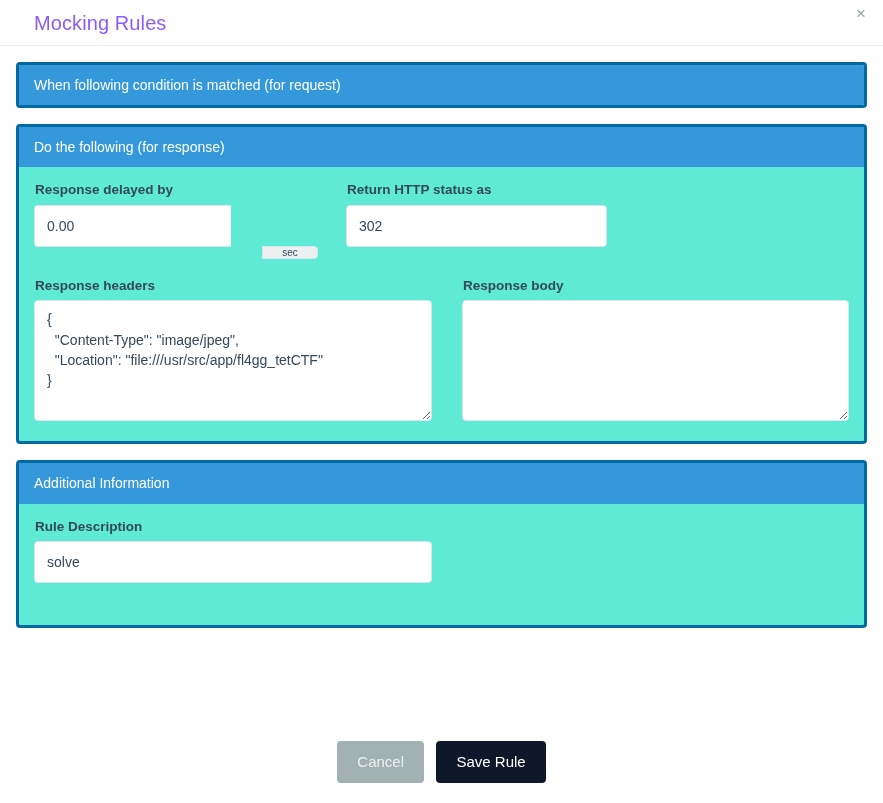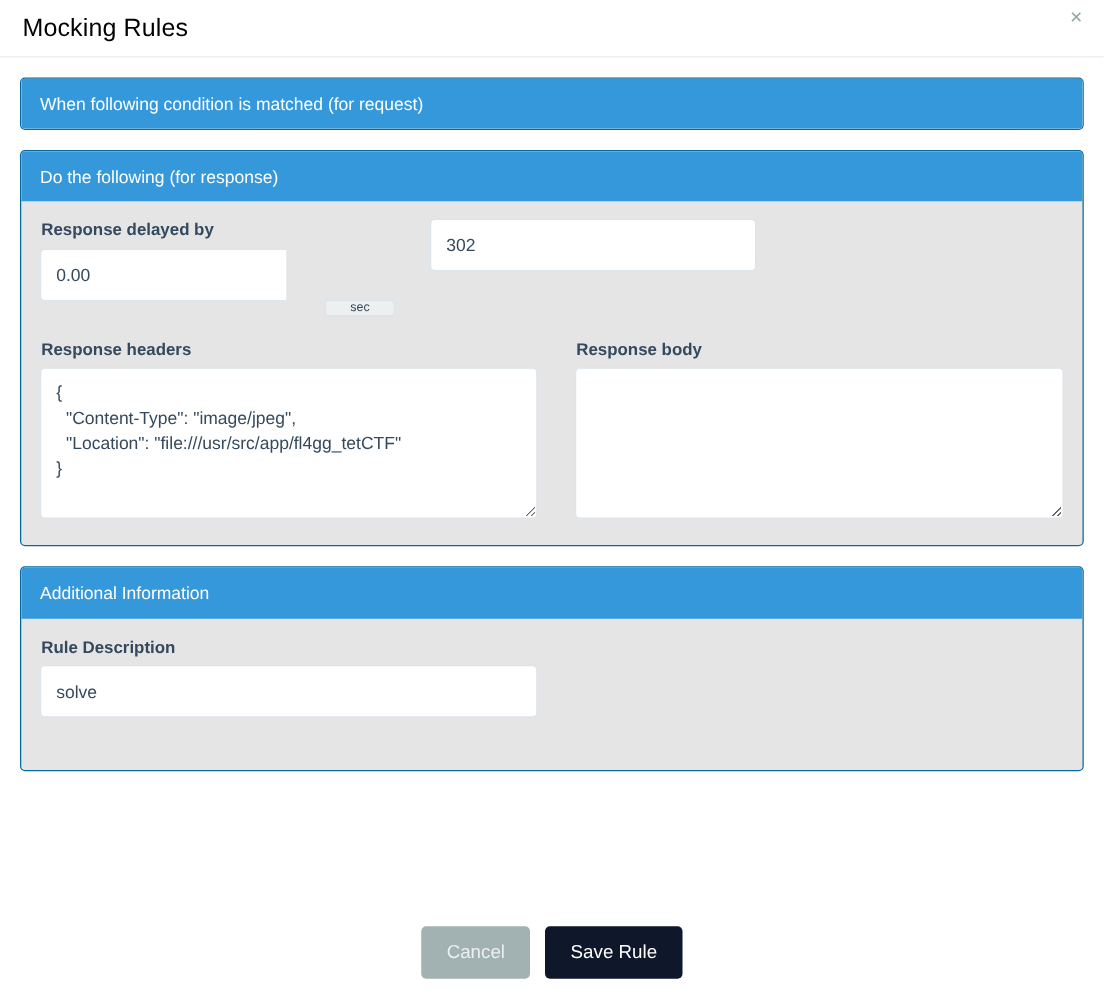--- a/index.html
+++ b/index.html
@@ -31,24 +31,24 @@
     box-sizing: border-box;
     border-bottom: 1px solid #e9ecef;
     padding: 0 16px;
     display: flex;
     align-items: center;
     flex: 0 0 auto;
   }
   .modal-title {
     font-size: 20px;
     font-weight: 400;
-    color: #000000;
+    color: #8b5cf6;
     letter-spacing: 0.1px;
     line-height: 1;
-    margin: 0;
+    margin: 16px;
     padding-left: 2px;
   }
   .close-btn {
     position: absolute;
     right: 12px;
     top: 4px;
     width: 20px;
     height: 20px;
     line-height: 20px;
     text-align: center;
@@ -63,23 +63,23 @@
 
   
   .modal-body {
     flex: 1 1 auto;
     padding: 16px 16px 0 16px;
     box-sizing: border-box;
     overflow: hidden;
   }
 
   .panel {
-    border: 1px solid #0369a1;
+    border: 3px solid #0369a1;
     border-radius: 4px;
-    background: #e5e5e5;
+    background: #5eead4;
     margin-bottom: 16px;
     overflow: hidden;
   }
   .panel-heading {
     background: #3498db;
     color: #ffffff;
     padding: 11px 15px;
     font-size: 14px;
     line-height: 1.3;
   }
@@ -245,20 +245,21 @@
 
           <div class="form-group col-delay">
             <label class="ctrl-label">Response delayed by</label>
             <div class="input-group">
               <input type="text" class="form-control" value="0.00" style="">
               <span class="input-group-addon">sec</span>
             </div>
           </div>
 
           <div class="form-group col-status">
+            <label class="ctrl-label">Return HTTP status as</label>
             <input type="text" class="form-control" style="width: 261px;" value="302">
           </div>
 
         </div>
 
         <div class="row mt-row">
 
           <div class="form-group col-headers">
             <label class="ctrl-label">Response headers</label>
             <textarea class="form-control" style="">{

